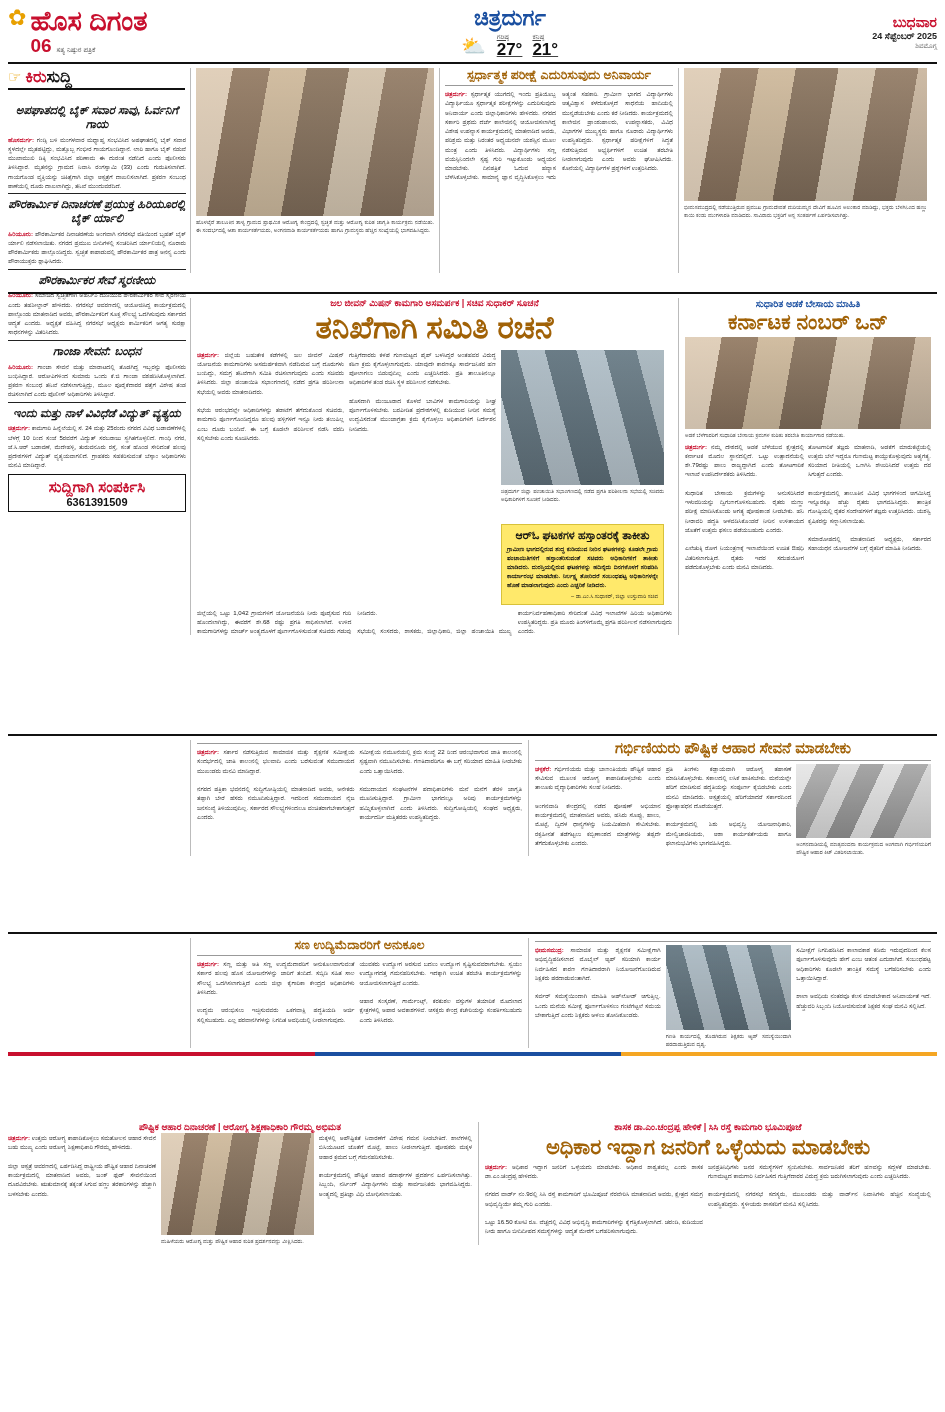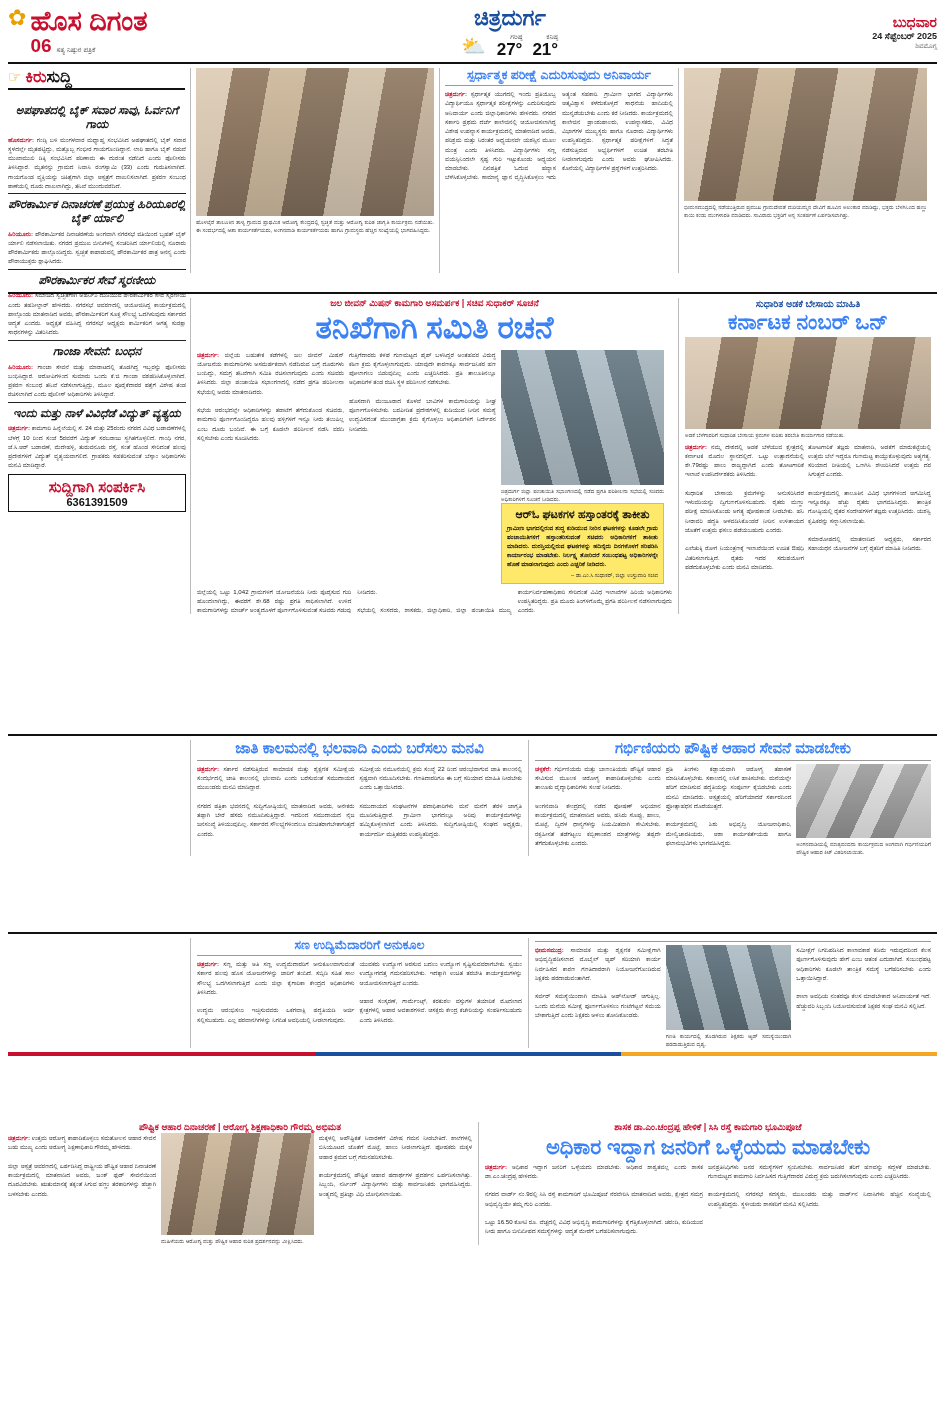--- a/index.html
+++ b/index.html
@@ -25,28 +25,28 @@
   .mast-title {
     font-size: 27px; font-weight:bold; color:#c8102e; letter-spacing:0px;
     line-height:1.05;
   }
   .mast-sub { font-size:7px; color:#333; margin-top:1px; }
   .mast-edition { font-size:19px; font-weight:bold; color:#c8102e; }
   .mast-center { text-align:center; flex:1; }
   .mast-city { font-size:22px; font-weight:bold; color:#1a4fa0; }
   .weather-row { display:flex; align-items:center; justify-content:center; gap:10px; margin-top:2px;}
   .w-icon { font-size:20px; color:#f5a623; }
-  .w-block { text-align:right; font-size:7px; color:#444; line-height:1.1;}
+  .w-block { text-align:left; font-size:7px; color:#444; line-height:1.1;text-decoration:underline;}
   .w-temp { font-size:17px; font-weight:bold; color:#111; }
   .mast-right { text-align:right; font-size:8px; color:#222; }
   .mast-day { font-size:14px; font-weight:bold; color:#c8102e; }
   .mast-date { font-size:9px; font-weight:bold; }
   .mast-place { font-size:7px; color:#555; }
   .hl {
-    font-weight:bold; color:#3b82f6; line-height:1.12;
+    font-weight:bold; color:#a16207; line-height:1.12;
   }
   .h-xxl { font-size:31px; text-align:center; }
   .h-xl  { font-size:21px; }
   .h-l   { font-size:15px; }
   .h-m   { font-size:12.5px; }
   .kicker { font-size:9px; font-weight:bold; color:#c8102e; text-align:center; }
   .kicker-b { font-size:9.5px; font-weight:bold; color:#1a4fa0; text-align:center;}
   .body-txt {
     font-size:6.1px; line-height:1.52; text-align:justify; color:#1a1a1a;
     hyphens:auto; word-break:break-word;
@@ -221,21 +221,21 @@
 ಸಭೆಯ ಆರಂಭದಲ್ಲೇ ಅಧಿಕಾರಿಗಳನ್ನು ತರಾಟೆಗೆ ತೆಗೆದುಕೊಂಡ ಸಚಿವರು, ಕಾಮಗಾರಿ ಪೂರ್ಣಗೊಂಡಿದ್ದರೂ ಹಲವು ಹಳ್ಳಿಗಳಿಗೆ ಇನ್ನೂ ನೀರು ತಲುಪಿಲ್ಲ ಎಂಬ ದೂರು ಬಂದಿವೆ. ಈ ಬಗ್ಗೆ ಕೂಡಲೇ ಪರಿಶೀಲನೆ ನಡೆಸಿ ವರದಿ ಸಲ್ಲಿಸಬೇಕು ಎಂದು ಸೂಚಿಸಿದರು.</span></div>
           </div>
           <div style="width:152px; padding-right:5px;">
             <div class="body-txt" style="white-space:pre-line;">ಗುತ್ತಿಗೆದಾರರು ಕಳಪೆ ಗುಣಮಟ್ಟದ ಪೈಪ್ ಬಳಸಿದ್ದರೆ ಅಂತಹವರ ವಿರುದ್ಧ ಕಠಿಣ ಕ್ರಮ ಕೈಗೊಳ್ಳಲಾಗುವುದು. ಯಾವುದೇ ಕಾರಣಕ್ಕೂ ಸಾರ್ವಜನಿಕರ ಹಣ ಪೋಲಾಗಲು ಬಿಡುವುದಿಲ್ಲ ಎಂದು ಎಚ್ಚರಿಸಿದರು. ಪ್ರತಿ ತಾಲೂಕಿನಲ್ಲೂ ಅಧಿಕಾರಿಗಳ ತಂಡ ರಚಿಸಿ ಸ್ಥಳ ಪರಿಶೀಲನೆ ನಡೆಸಬೇಕು.
 
 ಹೊಸದಾಗಿ ಮಂಜೂರಾದ ಕೊಳವೆ ಬಾವಿಗಳ ಕಾಮಗಾರಿಯನ್ನು ಶೀಘ್ರ ಪೂರ್ಣಗೊಳಿಸಬೇಕು. ಬರಪೀಡಿತ ಪ್ರದೇಶಗಳಲ್ಲಿ ಕುಡಿಯುವ ನೀರಿನ ಸಮಸ್ಯೆ ಉದ್ಭವಿಸದಂತೆ ಮುಂಜಾಗ್ರತಾ ಕ್ರಮ ಕೈಗೊಳ್ಳಲು ಅಧಿಕಾರಿಗಳಿಗೆ ನಿರ್ದೇಶನ ನೀಡಿದರು.</div>
           </div>
           <div style="width:163px;">
             <div class="photo cool" style="height:135px;"></div>
             <div class="caption">ಚಿತ್ರದುರ್ಗ ಜಿಲ್ಲಾ ಪಂಚಾಯಿತಿ ಸಭಾಂಗಣದಲ್ಲಿ ನಡೆದ ಪ್ರಗತಿ ಪರಿಶೀಲನಾ ಸಭೆಯಲ್ಲಿ ಸಚಿವರು ಅಧಿಕಾರಿಗಳಿಗೆ ಸೂಚನೆ ನೀಡಿದರು.</div>
-            <div class="yellow-box" style="margin-top:0;">
+            <div class="yellow-box" style="margin-top:21px;">
               <div class="yh">ಆರ್‌ಓ ಘಟಕಗಳ ಹಸ್ತಾಂತರಕ್ಕೆ ತಾಕೀತು</div>
               <div class="yb">ಗ್ರಾಮೀಣ ಭಾಗದಲ್ಲಿರುವ ಶುದ್ಧ ಕುಡಿಯುವ ನೀರಿನ ಘಟಕಗಳನ್ನು ಕೂಡಲೇ ಗ್ರಾಮ ಪಂಚಾಯಿತಿಗಳಿಗೆ ಹಸ್ತಾಂತರಿಸುವಂತೆ ಸಚಿವರು ಅಧಿಕಾರಿಗಳಿಗೆ ತಾಕೀತು ಮಾಡಿದರು. ದುರಸ್ತಿಯಲ್ಲಿರುವ ಘಟಕಗಳನ್ನು ಹದಿನೈದು ದಿನಗಳೊಳಗೆ ಸರಿಪಡಿಸಿ ಕಾರ್ಯಾರಂಭ ಮಾಡಬೇಕು. ನಿರ್ಲಕ್ಷ್ಯ ತೋರಿದರೆ ಸಂಬಂಧಪಟ್ಟ ಅಧಿಕಾರಿಗಳನ್ನೇ ಹೊಣೆ ಮಾಡಲಾಗುವುದು ಎಂದು ಎಚ್ಚರಿಕೆ ನೀಡಿದರು.</div>
               <div class="ya">– ಡಾ.ಎಂ.ಸಿ.ಸುಧಾಕರ್, ಜಿಲ್ಲಾ ಉಸ್ತುವಾರಿ ಸಚಿವ</div>
             </div>
           </div>
         </div>
         <div class="body-txt cols3" style="margin-top:3px;">
           <span style="white-space:pre-line;">ಜಿಲ್ಲೆಯಲ್ಲಿ ಒಟ್ಟು 1,042 ಗ್ರಾಮಗಳಿಗೆ ಯೋಜನೆಯಡಿ ನೀರು ಪೂರೈಸುವ ಗುರಿ ಹೊಂದಲಾಗಿದ್ದು, ಈವರೆಗೆ ಶೇ.68 ರಷ್ಟು ಪ್ರಗತಿ ಸಾಧಿಸಲಾಗಿದೆ. ಉಳಿದ ಕಾಮಗಾರಿಗಳನ್ನು ಮಾರ್ಚ್ ಅಂತ್ಯದೊಳಗೆ ಪೂರ್ಣಗೊಳಿಸುವಂತೆ ಸಚಿವರು ಗಡುವು ನೀಡಿದರು.
 
 ಸಭೆಯಲ್ಲಿ ಸಂಸದರು, ಶಾಸಕರು, ಜಿಲ್ಲಾಧಿಕಾರಿ, ಜಿಲ್ಲಾ ಪಂಚಾಯಿತಿ ಮುಖ್ಯ ಕಾರ್ಯನಿರ್ವಹಣಾಧಿಕಾರಿ ಸೇರಿದಂತೆ ವಿವಿಧ ಇಲಾಖೆಗಳ ಹಿರಿಯ ಅಧಿಕಾರಿಗಳು ಉಪಸ್ಥಿತರಿದ್ದರು. ಪ್ರತಿ ಮೂರು ತಿಂಗಳಿಗೊಮ್ಮೆ ಪ್ರಗತಿ ಪರಿಶೀಲನೆ ನಡೆಸಲಾಗುವುದು ಎಂದರು.</span>
@@ -269,21 +269,20 @@
     </div>
   </div>
 
   <div style="position:absolute; left:8px; top:730px; width:929px;">
     <div class="sec-divider"></div>
     <div class="row">
       <div style="width:182px;"></div>
       <div class="vrule" style="width:1px;"></div>
 
       <div style="width:337px; padding:0 6px;">
-        <div class="hl h-l" style="text-align:center;">ಜಾತಿ ಕಾಲಮನಲ್ಲಿ ಭಲವಾದಿ ಎಂದು ಬರೆಸಲು ಮನವಿ</div>
         <div class="rule-thin"></div>
         <div class="row">
           <div style="width:50%; padding-right:5px;">
             <div class="body-txt"><span class="lead">ಚಿತ್ರದುರ್ಗ:</span> <span style="white-space:pre-line;">ಸರ್ಕಾರ ನಡೆಸುತ್ತಿರುವ ಸಾಮಾಜಿಕ ಮತ್ತು ಶೈಕ್ಷಣಿಕ ಸಮೀಕ್ಷೆಯ ಸಂದರ್ಭದಲ್ಲಿ ಜಾತಿ ಕಾಲಂನಲ್ಲಿ ಭಲವಾದಿ ಎಂದು ಬರೆಸುವಂತೆ ಸಮುದಾಯದ ಮುಖಂಡರು ಮನವಿ ಮಾಡಿದ್ದಾರೆ.
 
 ನಗರದ ಪತ್ರಿಕಾ ಭವನದಲ್ಲಿ ಸುದ್ದಿಗೋಷ್ಠಿಯಲ್ಲಿ ಮಾತನಾಡಿದ ಅವರು, ಅನೇಕರು ತಪ್ಪಾಗಿ ಬೇರೆ ಹೆಸರು ನಮೂದಿಸುತ್ತಿದ್ದಾರೆ. ಇದರಿಂದ ಸಮುದಾಯದ ನೈಜ ಜನಸಂಖ್ಯೆ ತಿಳಿಯುವುದಿಲ್ಲ. ಸರ್ಕಾರದ ಸೌಲಭ್ಯಗಳಿಂದಲೂ ವಂಚಿತರಾಗಬೇಕಾಗುತ್ತದೆ ಎಂದರು.</span></div>
           </div>
           <div style="width:50%;">
             <div class="body-txt" style="white-space:pre-line;">ಸಮೀಕ್ಷೆಯ ನಮೂನೆಯಲ್ಲಿ ಕ್ರಮ ಸಂಖ್ಯೆ 22 ರಿಂದ ಆರಂಭವಾಗುವ ಜಾತಿ ಕಾಲಂನಲ್ಲಿ ಸ್ಪಷ್ಟವಾಗಿ ನಮೂದಿಸಬೇಕು. ಗಣತಿದಾರರಿಗೂ ಈ ಬಗ್ಗೆ ಸರಿಯಾದ ಮಾಹಿತಿ ನೀಡಬೇಕು ಎಂದು ಒತ್ತಾಯಿಸಿದರು.
 

